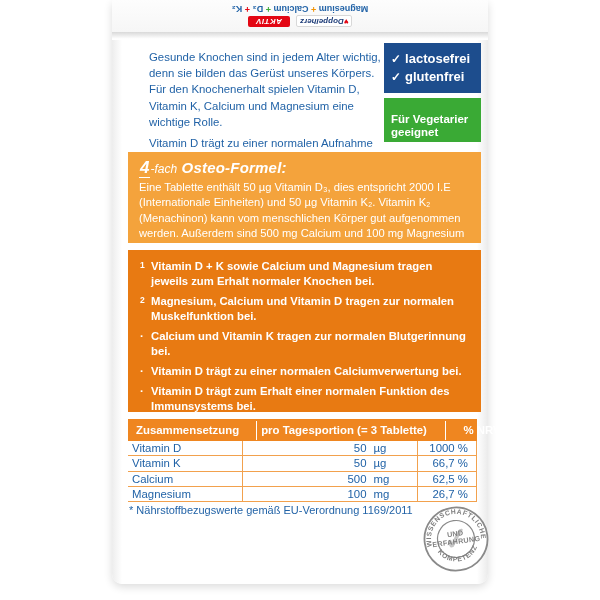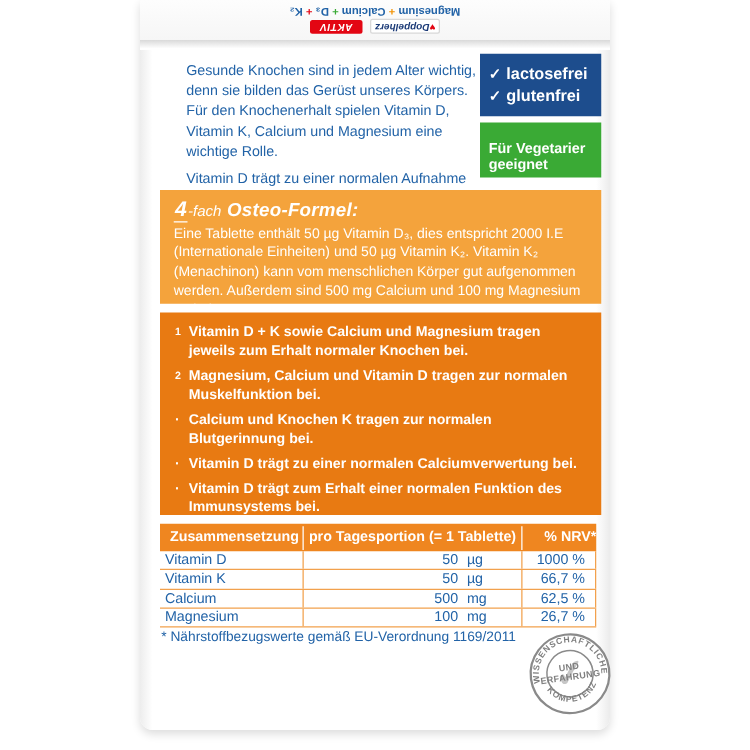--- a/index.html
+++ b/index.html
@@ -57,21 +57,21 @@
          background:#e87a12;color:#fff;box-sizing:border-box;padding:9px 10px 6px 12px;}
   .claim{display:flex;margin-bottom:5px;font-weight:bold;font-size:11.3px;line-height:15px;}
   .claim-marker{width:11px;flex:0 0 11px;}
   .claim-marker.sup{font-size:8.5px;position:relative;top:-1px;}
   .claim-marker.dot{text-align:left;}
   .claim-text{flex:1;}
 
   
   .comp{position:absolute;left:16px;top:419px;width:349px;color:#2263a7;font-size:11.4px;}
   .comp-head{display:grid;grid-template-columns:114px 175px 60px;background:#ef8620;
-         color:#fff;font-weight:bold;height:22px;align-items:center;}
+         color:#fff;font-weight:bold;height:22px;align-items:center;gap:14px;}
   .comp-head .h1{padding-left:8px;}
   .comp-head .h2{text-align:center;border-left:1.5px solid #ffffff;line-height:19px;}
   .comp-head .h3{text-align:right;border-left:1.5px solid #ffffff;line-height:19px;}
   .comp-row{display:grid;grid-template-columns:114px 175px 60px;
          border-bottom:1.5px solid #f2a14d;height:14.3px;align-items:center;}
   .comp-row .c1{padding-left:4px;}
   .comp-row .c2{border-left:1.5px solid #f2a14d;height:100%;display:flex;
          align-items:center;justify-content:center;padding-left:48px;}
   .amt-val{display:inline-block;width:58px;text-align:right;}
   .amt-unit{display:inline-block;width:26px;text-align:left;margin-left:7px;}
@@ -145,40 +145,40 @@
     <div class="claim">
       <span class="claim-marker sup">1</span>
       <span class="claim-text">Vitamin D + K sowie Calcium und Magnesium tragen jeweils zum Erhalt normaler Knochen bei.</span>
     </div>
     <div class="claim">
       <span class="claim-marker sup">2</span>
       <span class="claim-text">Magnesium, Calcium und Vitamin D tragen zur normalen Muskelfunktion bei.</span>
     </div>
     <div class="claim">
       <span class="claim-marker dot">·</span>
-      <span class="claim-text">Calcium und Knochen K tragen zur normalen Blutgerinnung bei.</span>
+      <span class="claim-text">Calcium und Vitamin K tragen zur normalen Blutgerinnung bei.</span>
     </div>
     <div class="claim">
       <span class="claim-marker dot">·</span>
       <span class="claim-text">Vitamin D trägt zu einer normalen Calciumverwertung bei.</span>
     </div>
     <div class="claim">
       <span class="claim-marker dot">·</span>
       <span class="claim-text">Vitamin D trägt zum Erhalt einer normalen Funktion des Immunsystems bei.</span>
     </div>
     <div class="claim">
       <span class="claim-marker dot">·</span>
       <span class="claim-text">Magnesium unterstützt die normale Funktion des Nervensystems.</span>
     </div>
   </div>
 
   <div class="comp">
     <div class="comp-head">
       <div class="h1">Zusammensetzung</div>
-      <div class="h2">pro Tagesportion (= 1 Tablette)</div>
+      <div class="h2">pro Tagesportion (= 3 Tablette)</div>
       <div class="h3">% NRV*</div>
     </div>
     <div class="comp-row">
       <div class="c1">Vitamin D</div>
       <div class="c2">
           <span class="amt-val">50</span>
           <span class="amt-unit">µg</span>
         </div>
       <div class="c3">1000 %</div>
     </div>

